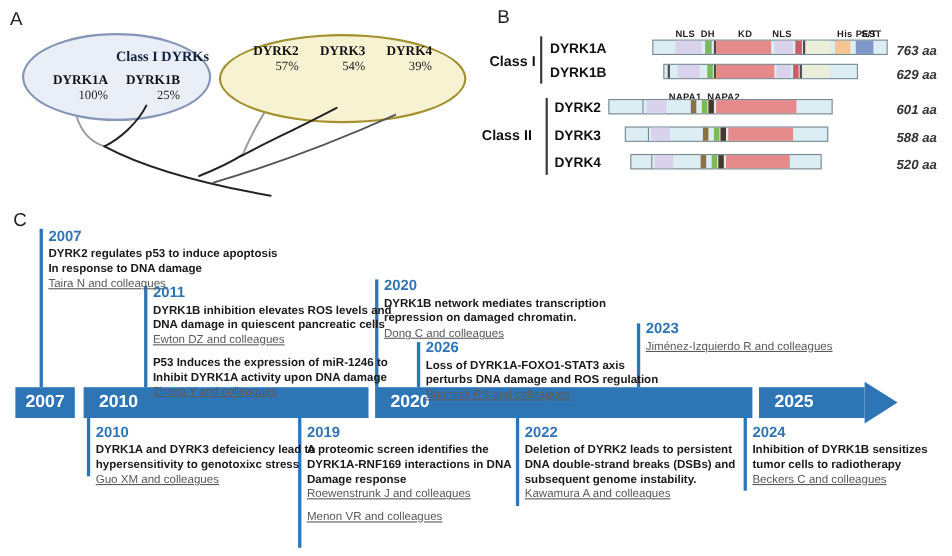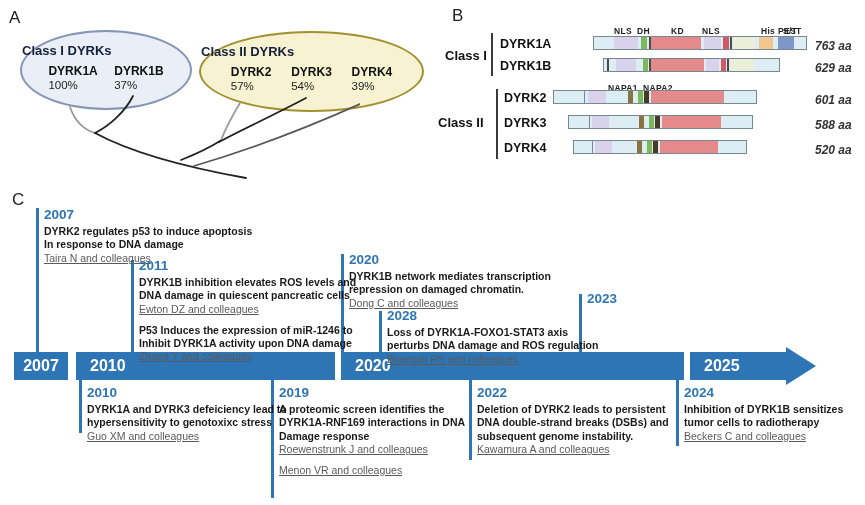--- a/index.html
+++ b/index.html
@@ -2,21 +2,21 @@
 <html><head>
 <meta charset="utf-8">
 <style>
   * { margin:0; padding:0; box-sizing:border-box; }
   body { background:#fff; font-family:"Liberation Sans", sans-serif; }
   .stage { position:relative; width:865px; height:505px; background:#ffffff; overflow:hidden; }
 
   .panel-letter { position:absolute; font-size:17px; font-weight:400; color:#222; }
 
   
-  .ellipse { position:absolute; border-radius:50%; text-align:left; }
+  .ellipse { position:absolute; border-radius:50%; text-align:right;font-family:Liberation Serif, serif; }
   .ellipse.c1 { left:20px; top:30px; width:172px; height:80px; background:#e9eef7; border:2px solid #8595b5; }
   .ellipse.c2 { left:199px; top:31px; width:225px; height:81px; background:#f7f2d2; border:2px solid #a3902f; }
   .ell-title { font-size:13px; font-weight:bold; color:#13213d; margin-top:11px; }
   .members { display:flex; justify-content:space-evenly; margin-top:6px; padding:0 10px; }
   .member-name { font-size:12px; font-weight:bold; color:#111; }
   .member-pct { font-size:11.5px; color:#222; margin-top:1px; }
   .tree-svg { position:absolute; left:20px; top:88px; }
 
   
   .b-group-label { position:absolute; font-size:13px; font-weight:bold; color:#111; }
@@ -60,27 +60,26 @@
 
   <div class="ellipse c1">
     <div class="ell-title">Class I DYRKs</div>
     <div class="members">
       <div>
         <div class="member-name">DYRK1A</div>
         <div class="member-pct">100%</div>
       </div>
       <div>
         <div class="member-name">DYRK1B</div>
-        <div class="member-pct">37%</div>
+        <div class="member-pct">25%</div>
       </div>
     </div>
   </div>
 
   <div class="ellipse c2">
-    <div class="ell-title">Class II DYRKs</div>
     <div class="members">
       <div>
         <div class="member-name">DYRK2</div>
         <div class="member-pct">57%</div>
       </div>
       <div>
         <div class="member-name">DYRK3</div>
         <div class="member-pct">54%</div>
       </div>
       <div>
@@ -213,27 +212,28 @@
     <div class="evt-authors">Zhang Y and colleagues</div>
   </div>
 
   <div class="evt" style="left:349px; top:252px; width:205px;">
     <div class="evt-year">2020</div>
     <div class="evt-title">DYRK1B network mediates transcription repression on damaged chromatin.</div>
     <div class="evt-authors">Dong C and colleagues</div>
   </div>
 
   <div class="evt" style="left:387px; top:308px; width:215px;">
-    <div class="evt-year">2028</div>
+    <div class="evt-year">2026</div>
     <div class="evt-title">Loss of DYRK1A-FOXO1-STAT3 axis perturbs DNA damage and ROS regulation</div>
     <div class="evt-authors">Bhansali RS and colleagues</div>
   </div>
 
   <div class="evt" style="left:587px; top:291px; width:192px;">
     <div class="evt-year">2023</div>
+    <div class="evt-authors">Jiménez-Izquierdo R and colleagues</div>
   </div>
 
   <div class="evt" style="left:87px; top:385px; width:200px;">
     <div class="evt-year">2010</div>
     <div class="evt-title">DYRK1A and DYRK3 defeiciency lead to hypersensitivity to genotoxixc stress</div>
     <div class="evt-authors">Guo XM and colleagues</div>
   </div>
 
   <div class="evt" style="left:279px; top:385px; width:210px;">
     <div class="evt-year">2019</div>

